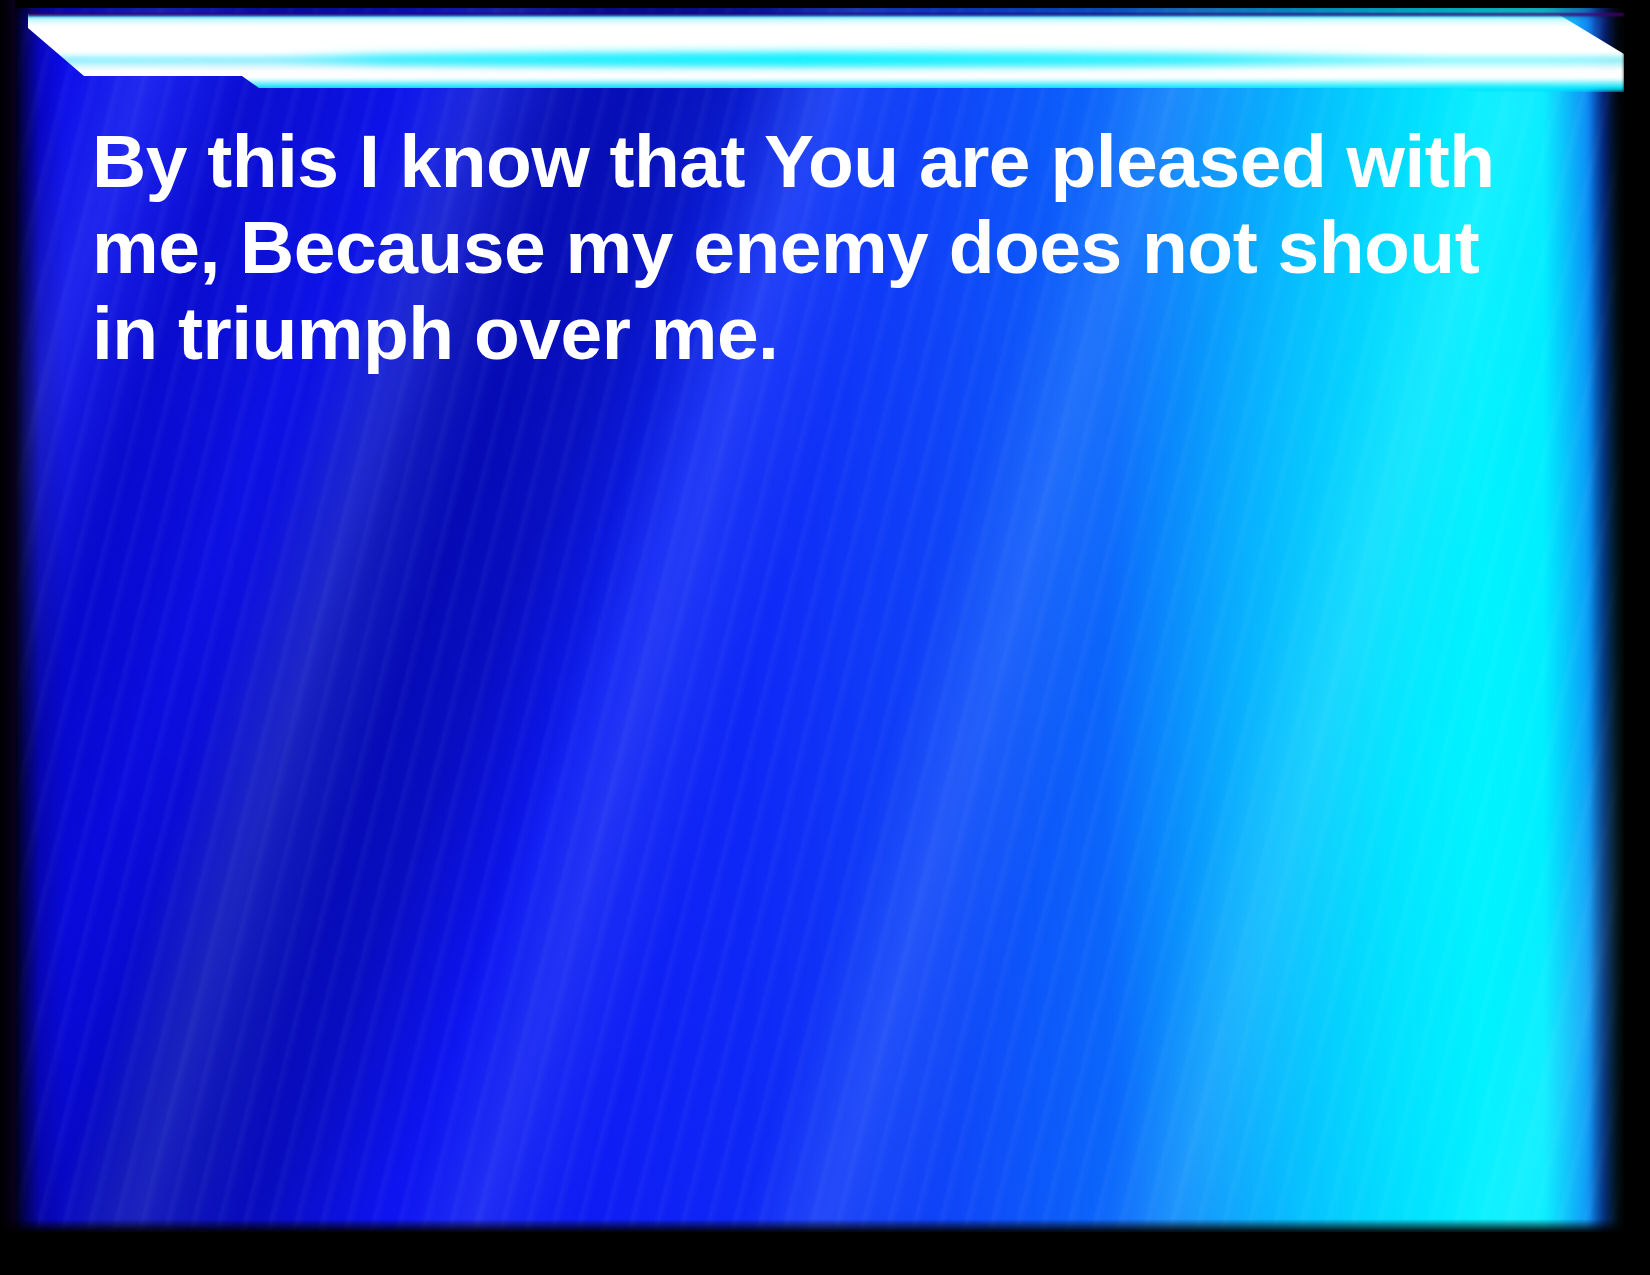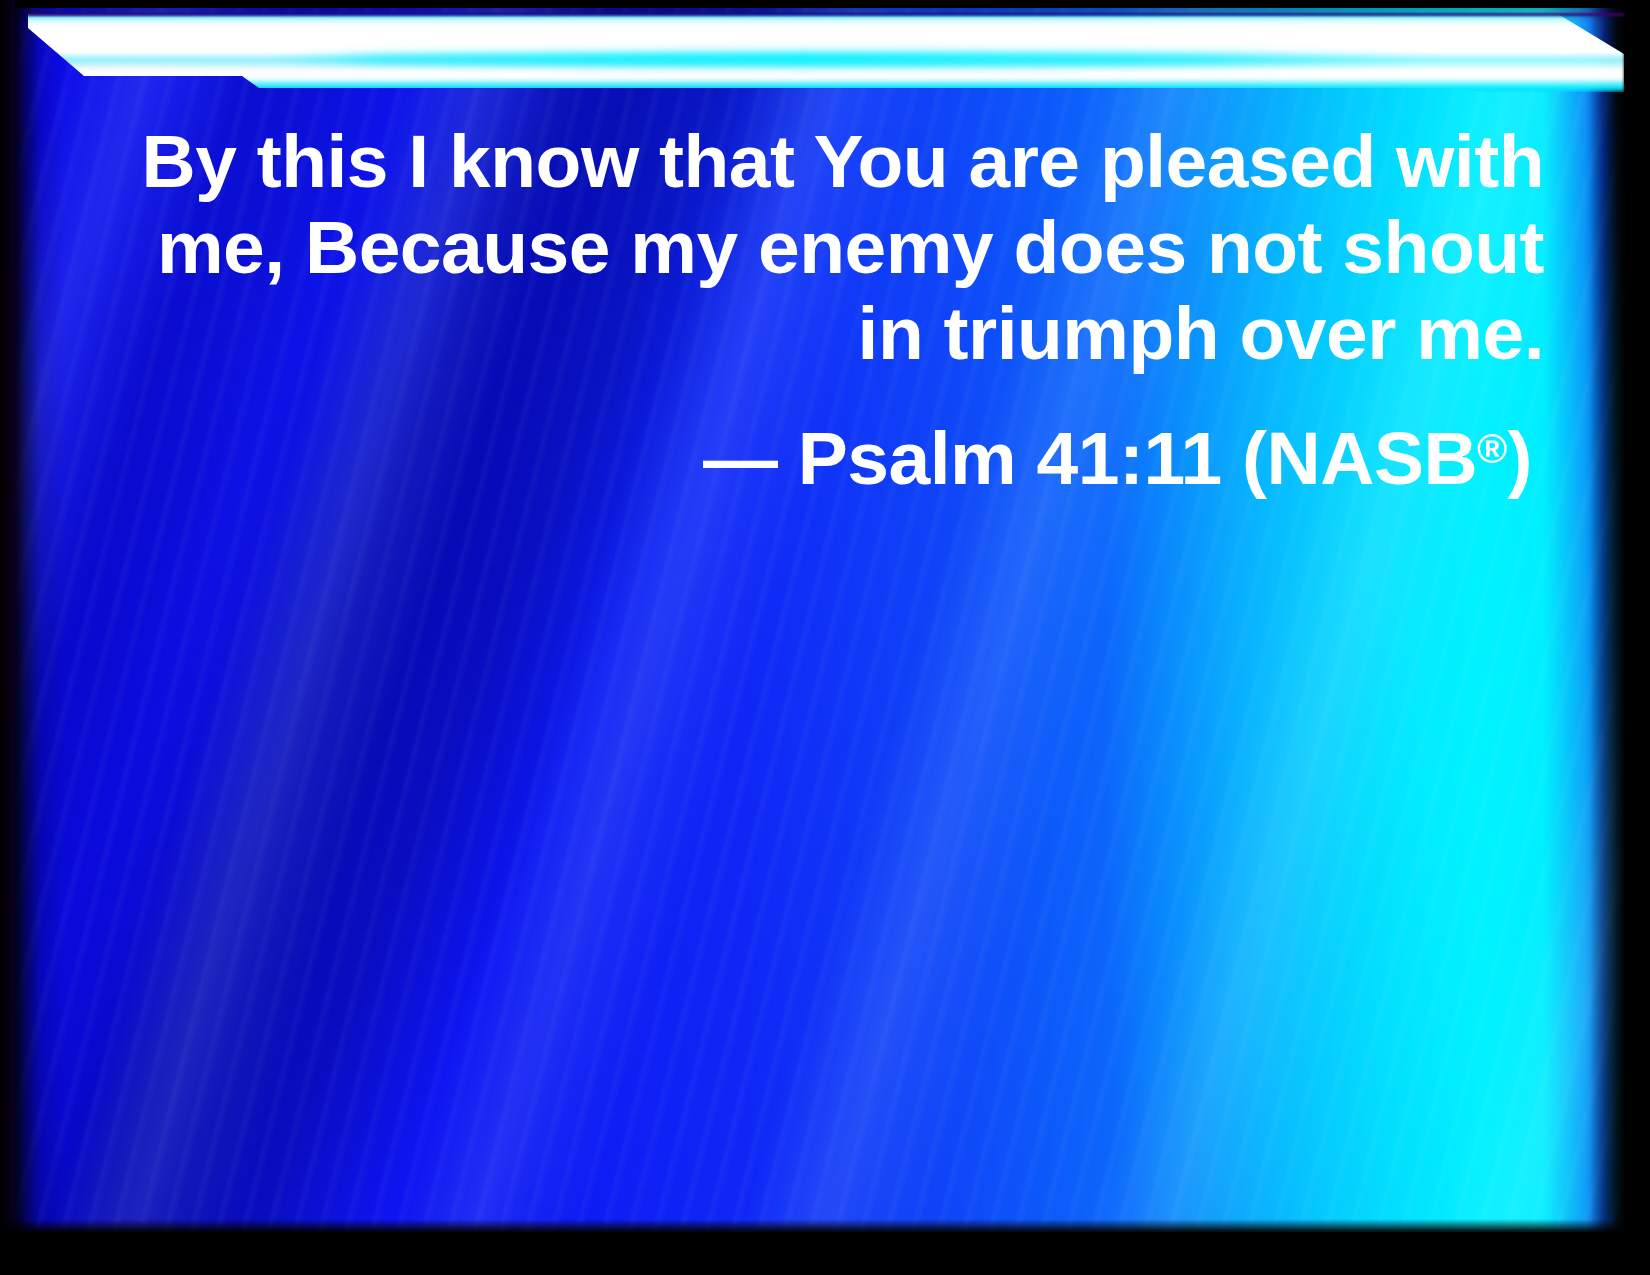--- a/index.html
+++ b/index.html
@@ -212,21 +212,21 @@
   }
 
   #verse-text {
     margin: 0;
     color: #ffffff;
     font-family: "Liberation Sans", sans-serif;
     font-weight: bold;
     font-size: 75px;
     line-height: 86px;
     letter-spacing: -0.5px;
-    text-align: right;
+    text-align: left;
     white-space: pre-wrap;
   }
 
   #attribution {
     margin: 0;
     padding-top: 30px;
     color: #ffffff;
     font-family: "Liberation Sans", sans-serif;
     font-weight: bold;
     font-size: 75px;
@@ -300,21 +300,20 @@
     <div class="layer" id="streaks-fine"></div>
     <div class="layer" id="cyan-glow"></div>
     <div class="layer" id="edge-shade"></div>
 
     <div id="banner"></div>
     <div id="banner-core"></div>
     <div id="banner-hairline"></div>
 
     <div id="verse-block">
       <p id="verse-text">By this I know that You are pleased with me, Because my enemy does not shout in triumph over me.</p>
-      <p id="attribution"><span>— Psalm 41:11 (NASB</span><span class="reg">®</span><span>)</span></p>
     </div>
   </div>
 
   <div id="top-matte"></div>
   <div id="left-matte"></div>
   <div id="right-matte"></div>
   <div id="bottom-matte-fade"></div>
   <div id="bottom-matte"></div>
 
 </div>

